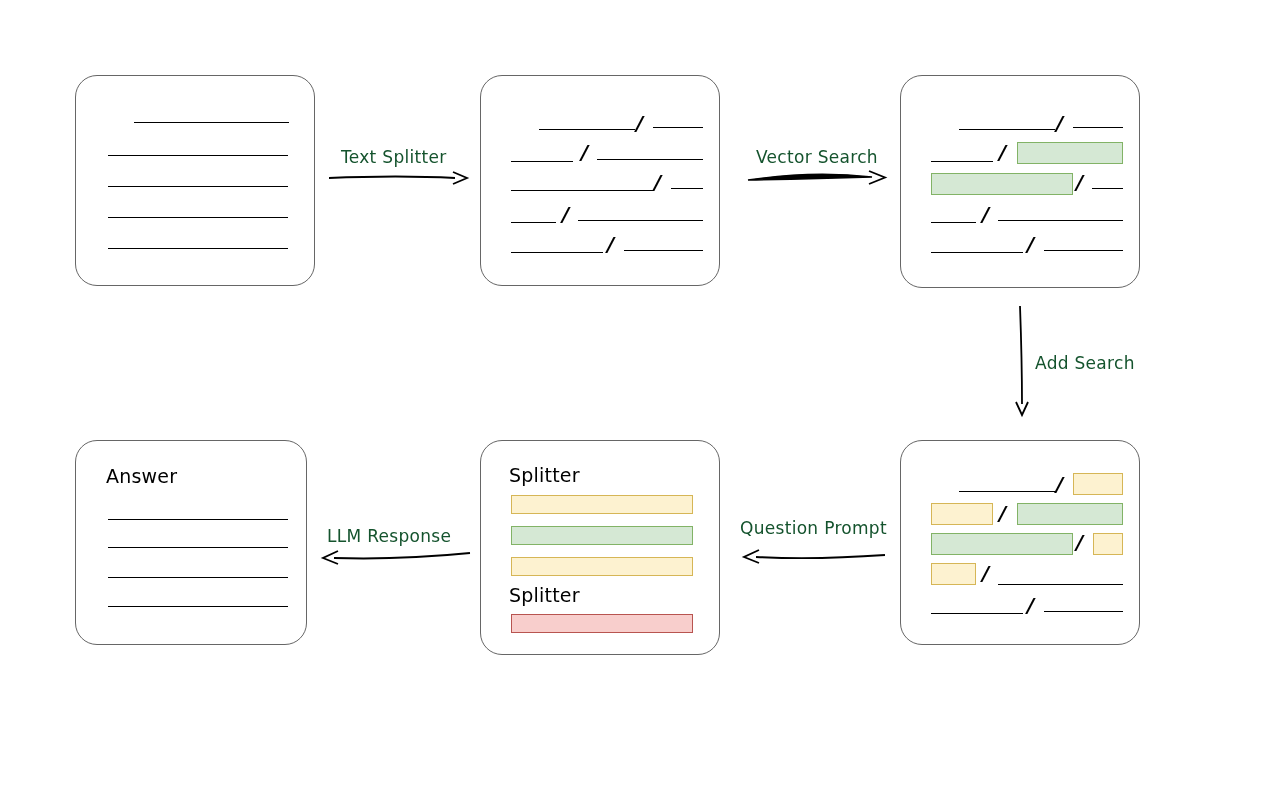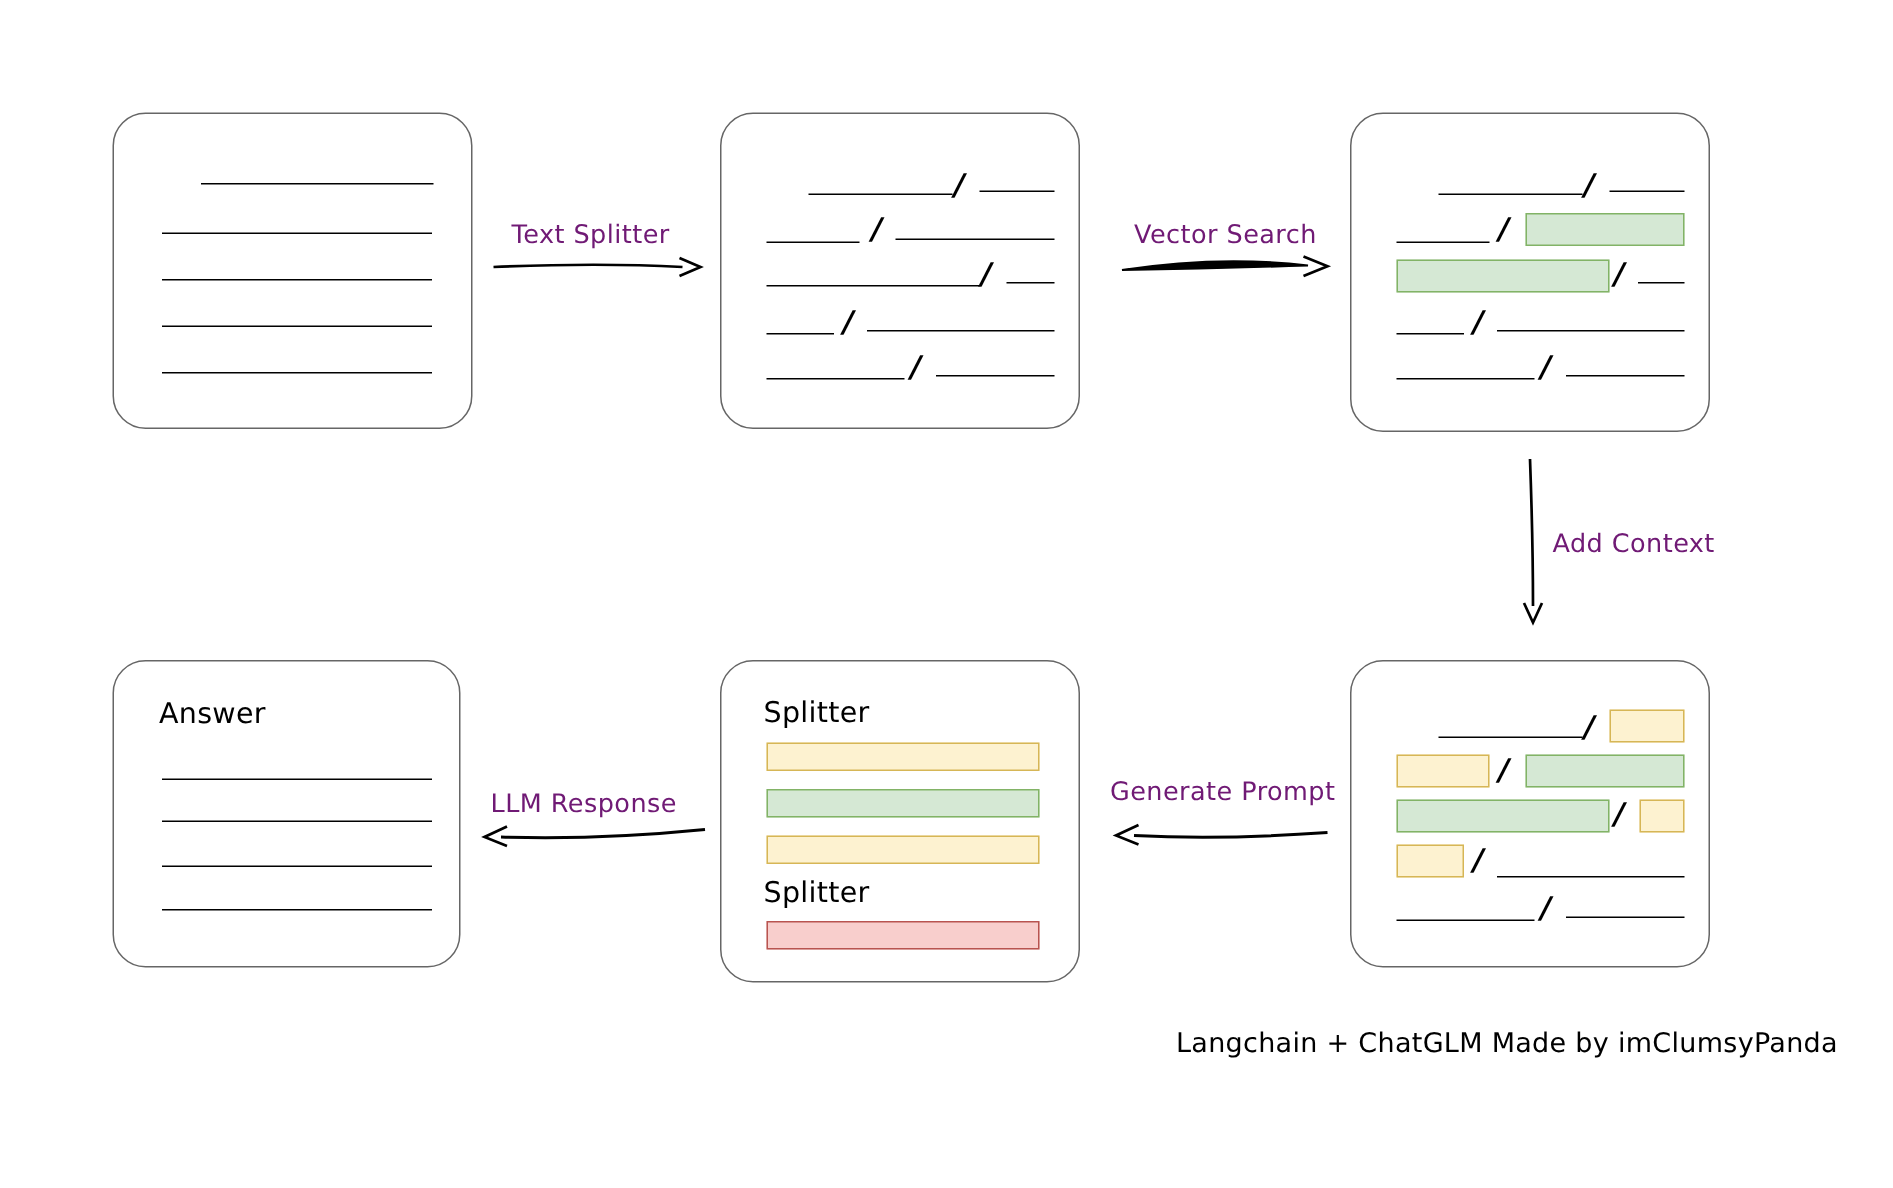--- a/index.html
+++ b/index.html
@@ -61,21 +61,21 @@
     font-size: 19px;
     color: #000000;
     white-space: nowrap;
     letter-spacing: .2px;
   }
   
   .arrow-label {
     position: absolute;
     font-family: "DejaVu Sans", sans-serif;
     font-size: 17px;
-    color: #701a75;
+    color: #14532d;
     white-space: nowrap;
     letter-spacing: .3px;
   }
   
   .credit {
     position: absolute;
     font-family: "DejaVu Sans", sans-serif;
     font-size: 18px;
     color: #000000;
     white-space: nowrap;
@@ -154,21 +154,21 @@
 
     <div class="rule" style="left:30px; top:176px; width:92px;"></div>
     <div class="slash" style="left:126px; top:158px;">/</div>
     <div class="rule" style="left:143px; top:174px; width:79px;"></div>
   </div>
 
   <svg class="arrow" style="left:1012px; top:306px;" width="24" height="110" viewBox="0 0 24 110">
     <path d="M8,0 Q10,55 10,98" stroke="#000" stroke-width="1.8" fill="none"></path>
     <path d="M4,96 L10,109 L16,96" stroke="#000" stroke-width="1.8" fill="none"></path>
   </svg>
-  <div class="arrow-label" style="left:1035px; top:353px;">Add Context</div>
+  <div class="arrow-label" style="left:1035px; top:353px;">Add Search</div>
 
   <div class="doc-box" style="left:900px; top:440px; width:240px; height:205px;">
 
     <div class="rule" style="left:58px; top:50px;  width:96px;"></div>
     <div class="slash" style="left:155px; top:33px;">/</div>
     <div class="bar yellow" style="left:172px; top:32px; width:50px; height:22px;"></div>
 
     <div class="bar yellow" style="left:30px; top:62px; width:62px; height:22px;"></div>
     <div class="slash" style="left:98px; top:62px;">/</div>
     <div class="bar green" style="left:116px; top:62px; width:106px; height:22px;"></div>
@@ -179,21 +179,21 @@
 
     <div class="bar yellow" style="left:30px; top:122px; width:45px; height:22px;"></div>
     <div class="slash" style="left:81px; top:122px;">/</div>
     <div class="rule" style="left:97px; top:143px; width:125px;"></div>
 
     <div class="rule" style="left:30px; top:172px; width:92px;"></div>
     <div class="slash" style="left:126px; top:154px;">/</div>
     <div class="rule" style="left:143px; top:170px; width:79px;"></div>
   </div>
 
-  <div class="arrow-label" style="left:740px; top:518px;">Generate Prompt</div>
+  <div class="arrow-label" style="left:740px; top:518px;">Question Prompt</div>
   <svg class="arrow" style="left:740px; top:546px;" width="145" height="20" viewBox="0 0 145 20">
     <path d="M145,9 Q75,14 16,11" stroke="#000" stroke-width="2" fill="none"></path>
     <path d="M19,4 L4,11 L19,17" stroke="#000" stroke-width="1.8" fill="none"></path>
   </svg>
 
   <div class="doc-box" style="left:480px; top:440px; width:240px; height:215px;">
     <div class="box-label" style="left:28px; top:23px;">Splitter</div>
     <div class="bar yellow" style="left:30px; top:54px;  width:182px; height:19px;"></div>
     <div class="bar green" style="left:30px; top:85px;  width:182px; height:19px;"></div>
     <div class="bar yellow" style="left:30px; top:116px; width:182px; height:19px;"></div>
@@ -208,15 +208,14 @@
   </svg>
 
   <div class="doc-box" style="left:75px; top:440px; width:232px; height:205px;">
     <div class="box-label" style="left:30px; top:24px;">Answer</div>
     <div class="rule" style="left:32px; top:78px;  width:180px;"></div>
     <div class="rule" style="left:32px; top:106px; width:180px;"></div>
     <div class="rule" style="left:32px; top:136px; width:180px;"></div>
     <div class="rule" style="left:32px; top:165px; width:180px;"></div>
   </div>
 
-  <div class="credit" style="left:784px; top:685px;">Langchain + ChatGLM Made by imClumsyPanda</div>
 
 </div>
 
 </body></html>

